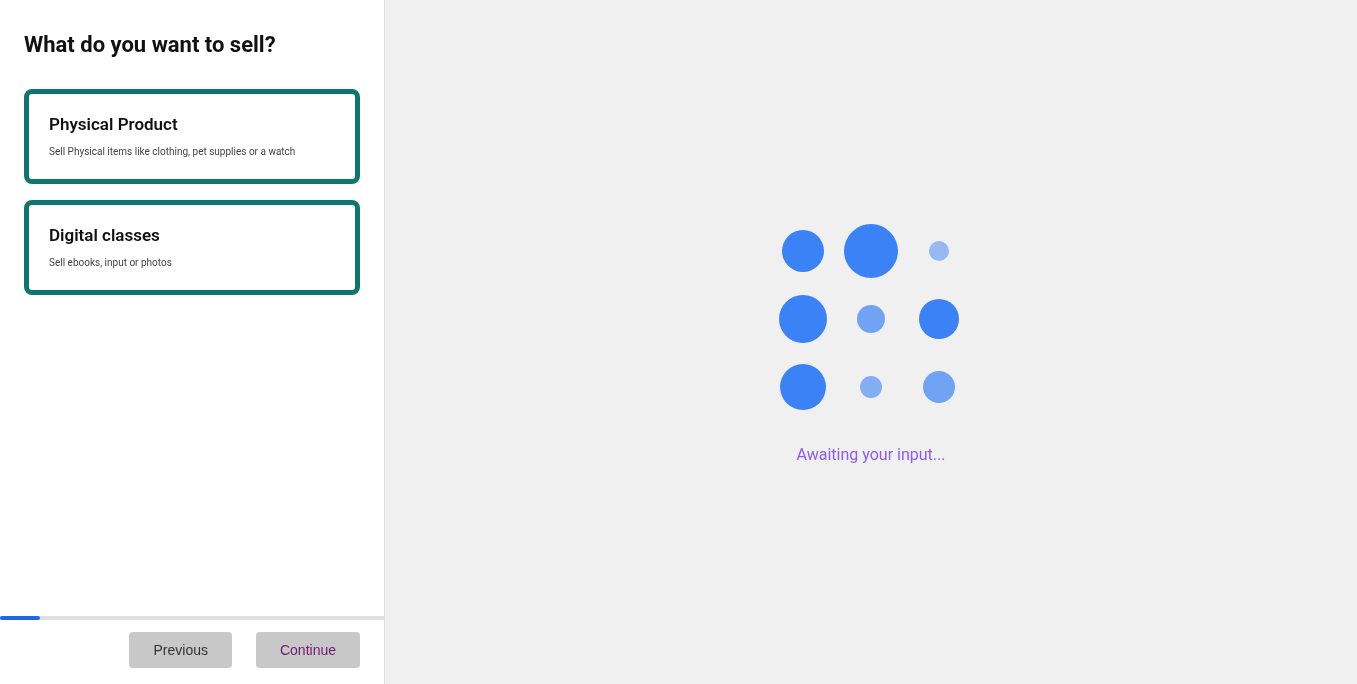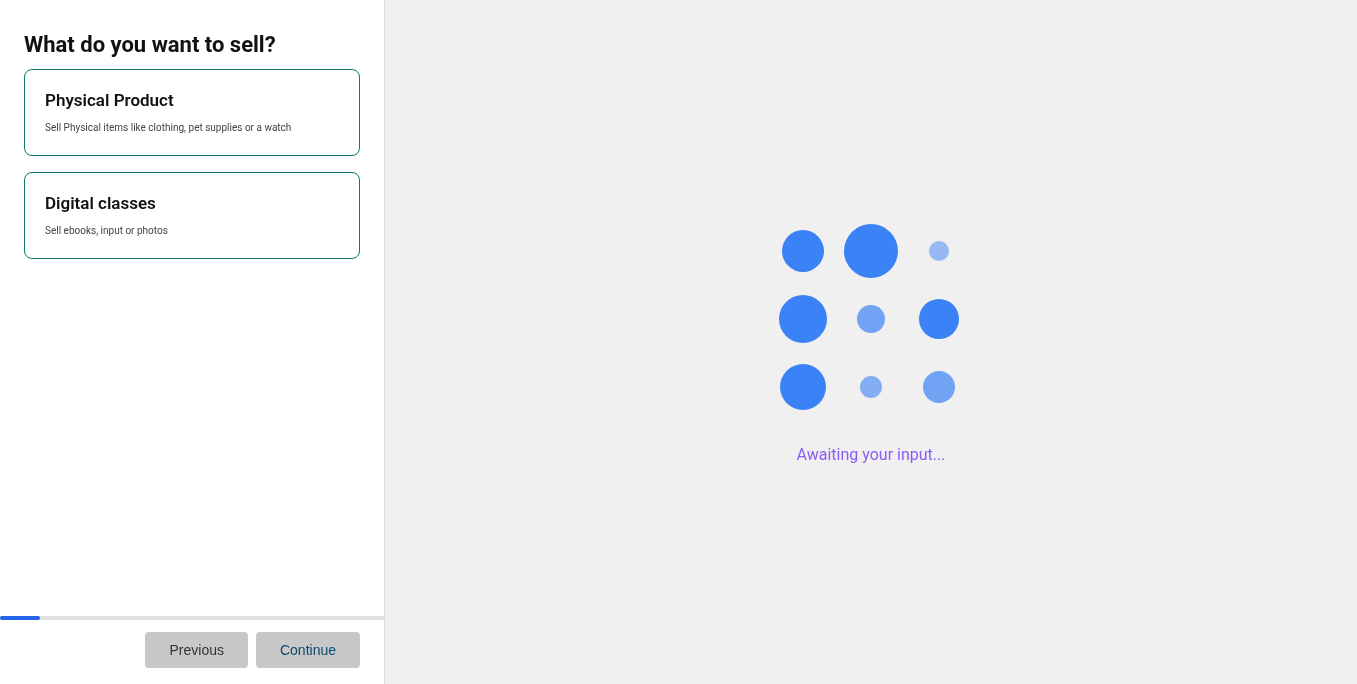--- a/index.html
+++ b/index.html
@@ -25,25 +25,25 @@
       flex-direction: column;
       padding: 32px 24px 0 24px;
       border-right: 1px solid #e0e0e0;
       position: relative;
     }
 
     .page-title {
       font-size: 22px;
       font-weight: 700;
       color: #111;
-      margin-bottom: 12px;
+      margin-bottom: 32px;
     }
 
     .option-card {
-      border: 1px solid #0f766e;
+      border: 5px solid #0f766e;
       border-radius: 8px;
       padding: 20px 20px 20px 20px;
       margin-bottom: 16px;
       cursor: pointer;
       background: #fff;
       transition: border-color 0.2s;
     }
 
     .option-card-title {
       font-size: 17px;
@@ -60,21 +60,21 @@
 
     .bottom-bar {
       position: absolute;
       bottom: 0;
       left: 0;
       right: 0;
       padding: 16px 24px;
       display: flex;
       align-items: center;
       justify-content: flex-end;
-      gap: 8px;
+      gap: 24px;
     }
 
     .progress-bar {
       position: absolute;
       bottom: 64px;
       left: 0;
       right: 0;
       height: 4px;
       background: #e0e0e0;
     }
@@ -92,21 +92,21 @@
       font-size: 14px;
       font-weight: 500;
       border: none;
       cursor: pointer;
       color: #333;
       background: #c8c8c8;
     }
 
     .btn-continue {
       background: #c8c8c8;
-      color: #0c4a6e;
+      color: #701a75;
     }
 
     .right-panel {
       flex: 1;
       background: #f0f0f0;
       display: flex;
       flex-direction: column;
       align-items: center;
       justify-content: center;
     }

